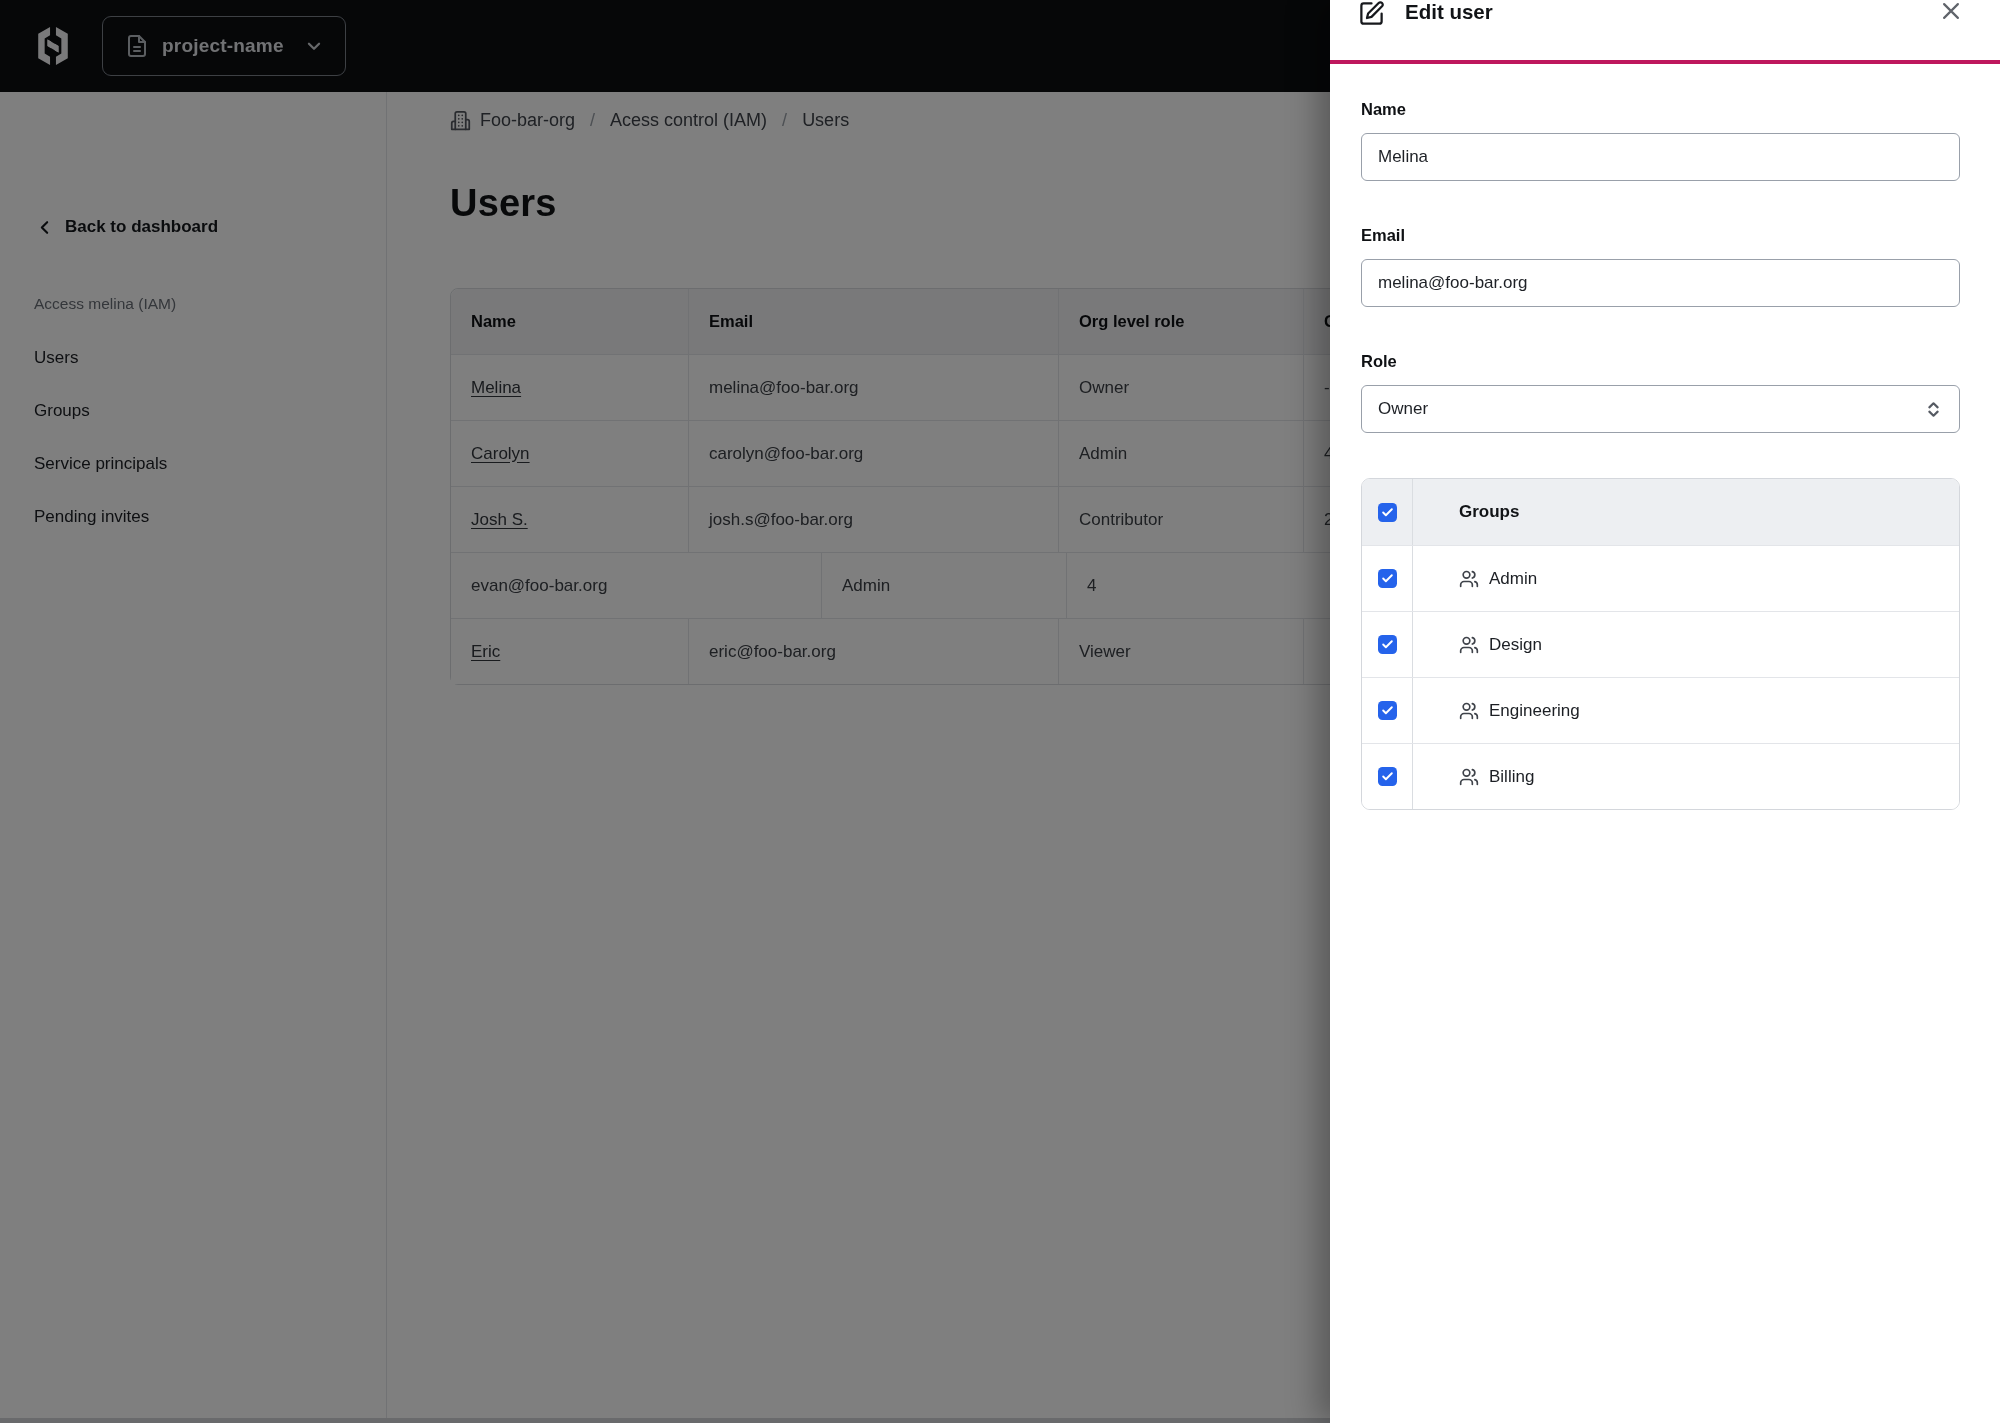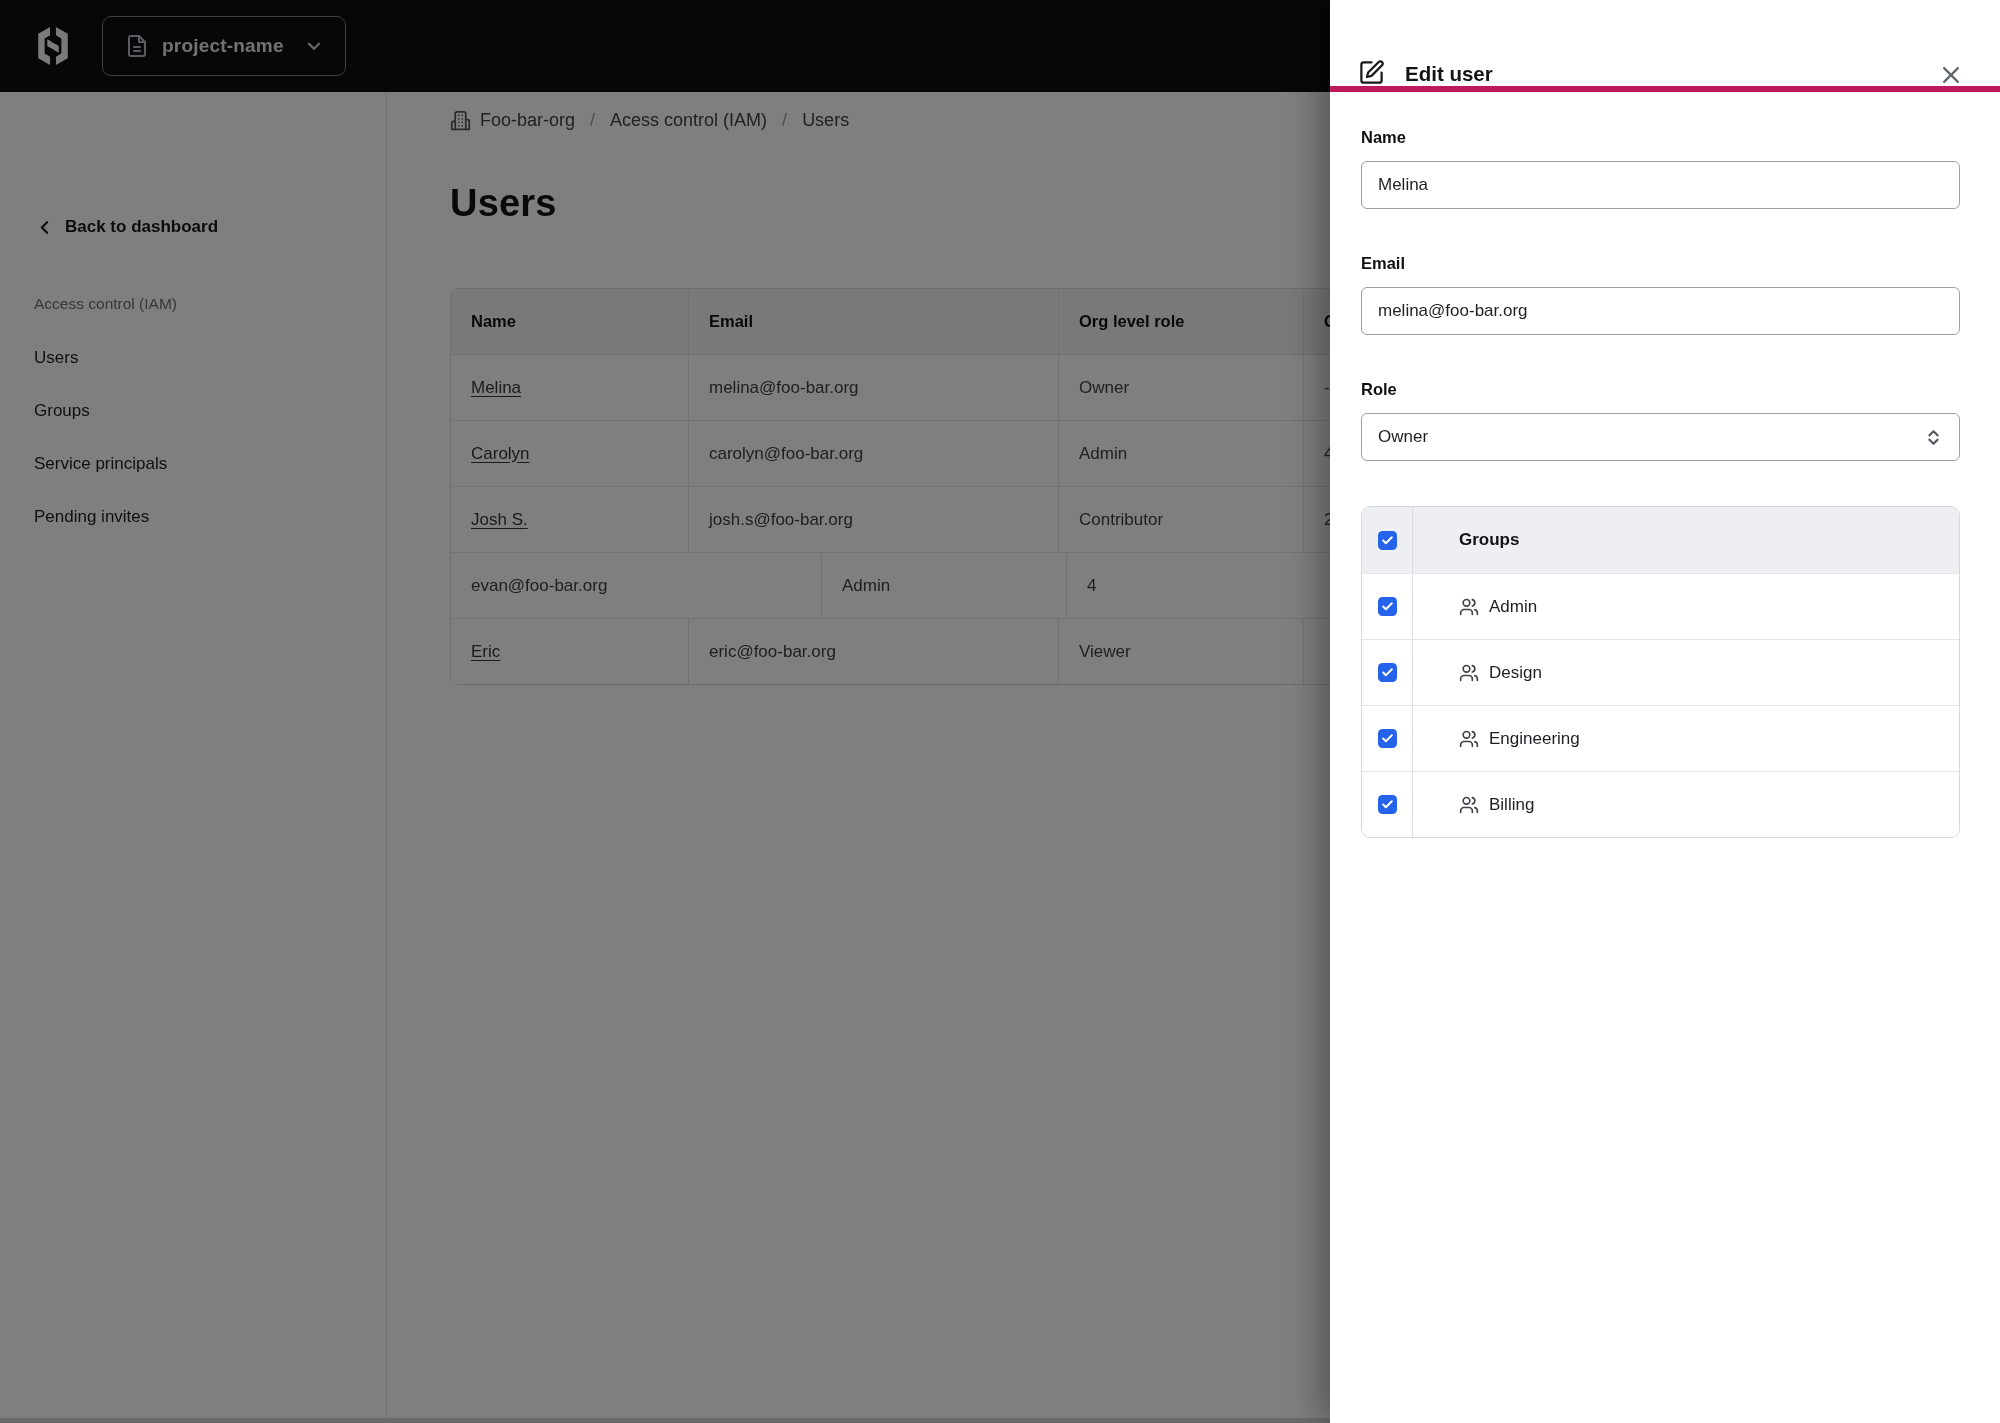--- a/index.html
+++ b/index.html
@@ -86,22 +86,22 @@
     position:absolute; left:0; top:0; width:1330px; height:1423px;
     background:rgba(0,0,0,0.5); z-index:40;
   }
 
   
   .drawer {
     position:absolute; left:1330px; top:0; width:670px; height:1423px;
     background:#ffffff; z-index:50; box-shadow:-12px 0 30px rgba(0,0,0,0.30);
   }
   .drawer-header {
-    height:92px; display:flex; align-items:flex-end;
-    padding:0 38px 0 28px; border-bottom:6px solid #be185d;
+    height:64px; display:flex; align-items:flex-start;
+    padding:0 38px 0 28px; border-bottom:4px solid #be185d;
   }
   .edit-ic { width:27px; height:27px; color:#17191d; margin-right:20px; }
   .drawer-title { font-size:20.5px; font-weight:700; color:#121417; }
   .close-btn { margin-left:auto; width:22px; height:22px; color:#60646b; cursor:pointer; }
 
   .drawer-body { padding:36px 40px 0 31px; }
   .field { margin-bottom:45px; }
   .field-label { font-size:16.5px; font-weight:700; color:#0f1114; margin-bottom:14px; }
   .text-input {
     width:100%; height:48px; border:1.5px solid #99a0aa; border-radius:6px;
@@ -155,21 +155,21 @@
   </div>
 </div>
 
 <div class="sidebar">
   <div class="back-link">
     <svg class="chev-l" viewBox="0 0 16 16" fill="none" stroke="currentColor" stroke-width="2" stroke-linecap="round" stroke-linejoin="round">
       <path d="M10.5 3 5.5 8l5 5"></path>
     </svg>
     <span>Back to dashboard</span>
   </div>
-  <div class="section-label">Access control (IAM)</div>
+  <div class="section-label">Access melina (IAM)</div>
   <div class="nav-item n0">Users</div>
   <div class="nav-item n1">Groups</div>
   <div class="nav-item n2">Service principals</div>
   <div class="nav-item n3">Pending invites</div>
 </div>
 
 <div class="breadcrumb">
   <svg class="org-ic" viewBox="0 0 24 24" fill="none" stroke="currentColor" stroke-width="2" stroke-linecap="round" stroke-linejoin="round">
     <path d="M6 22V4a2 2 0 0 1 2-2h8a2 2 0 0 1 2 2v18"></path>
       <path d="M18 11h2a2 2 0 0 1 2 2v9H2v-7a2 2 0 0 1 2-2h2"></path>

